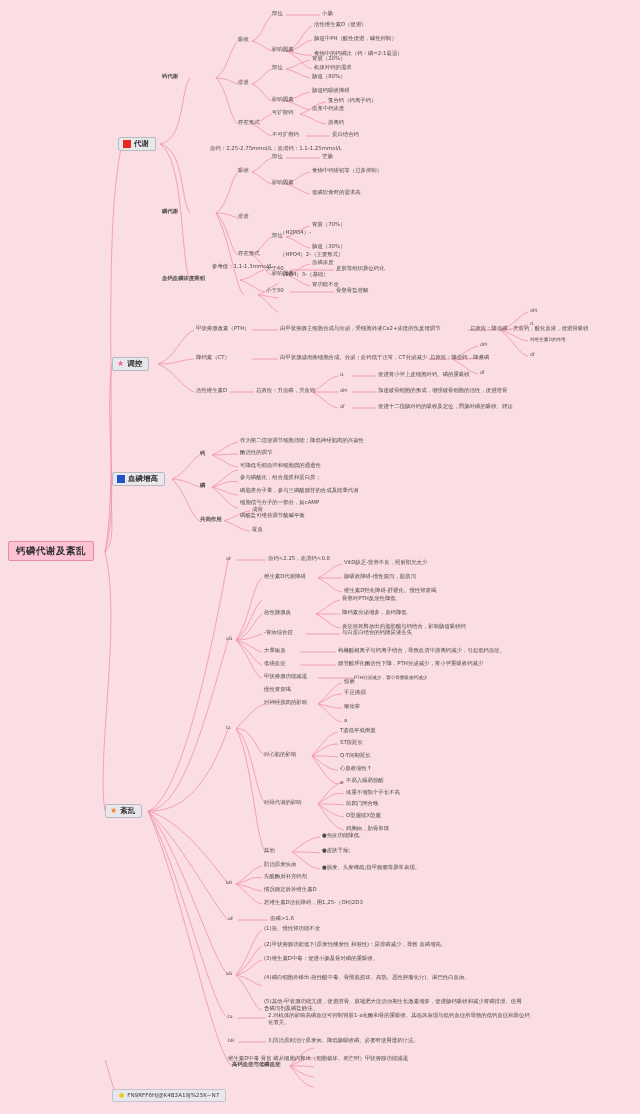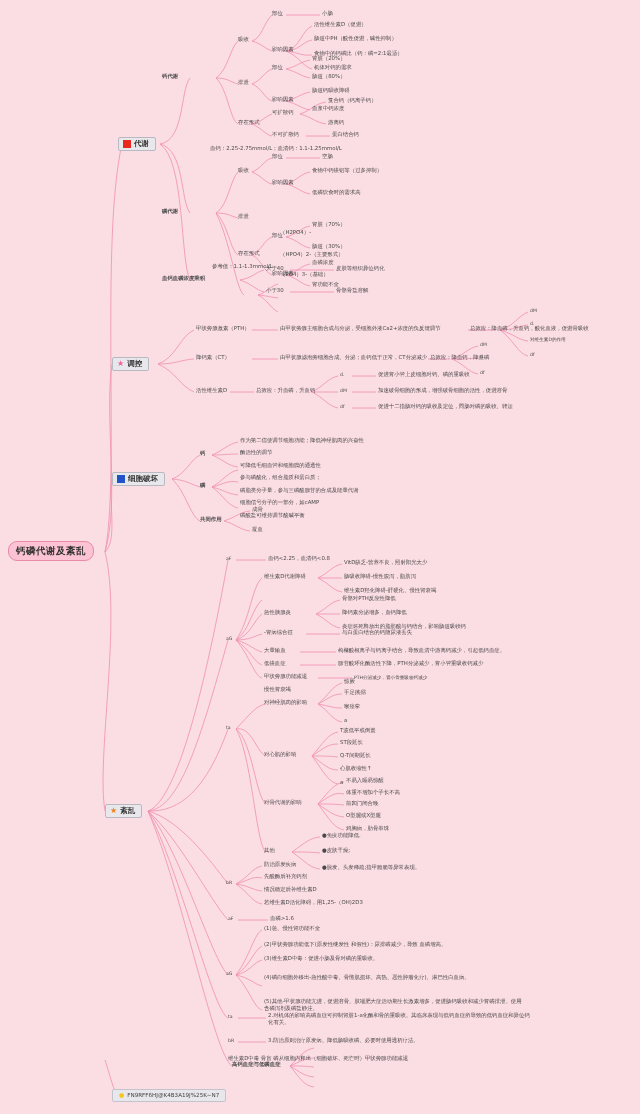--- a/index.html
+++ b/index.html
@@ -9,21 +9,21 @@
     font-family:"DejaVu Sans","Liberation Sans",sans-serif;
     color:#3a3a3a;
   }
   #canvas{position:absolute;inset:0;}
   svg.links{position:absolute;left:0;top:0;width:640px;height:1114px;pointer-events:none;}
   .node{position:absolute;white-space:nowrap;line-height:1.1;}
   
   .root{
     left:8px;top:541px;
     background:#fbc3d3;border:1px solid #e88aa8;
-    padding:4px 7px;border-radius:9px;
+    padding:4px 7px;border-radius:2px;
     font-size:9.5px;font-weight:bold;color:#2f2f2f;letter-spacing:.5px;
   }
   
   .l1{
     background:#e8e8ec;border:1px solid #b9b9c2;border-radius:2px;
     padding:2px 6px 2px 4px;font-size:7.5px;font-weight:bold;color:#333;
     display:flex;align-items:center;gap:3px;
   }
   .l1 .ic{width:8px;height:8px;display:inline-block;flex:0 0 auto;}
   .fl-red{background:#e8271d;}
@@ -229,21 +229,21 @@
   <div class="node l1" style="left:118px;top:137px;">
     <span class="ic fl-red"></span>
     <span>代谢</span>
   </div>
   <div class="node l1" style="left:112px;top:357px;">
     <span class="star pink">★</span>
     <span>调控</span>
   </div>
   <div class="node l1" style="left:112px;top:472px;">
     <span class="ic fl-blue"></span>
-    <span>细胞破坏</span>
+    <span>血磷增高</span>
   </div>
   <div class="node l1" style="left:105px;top:804px;">
     <span class="star orange">★</span>
     <span>紊乱</span>
   </div>
 
   <div class="node t b" style="left:162px;top:74px;">钙代谢</div>
   <div class="node t" style="left:238px;top:37px;">吸收</div>
   <div class="node t" style="left:272px;top:11px;">部位</div>
   <div class="node t" style="left:322px;top:11px;">小肠</div>

